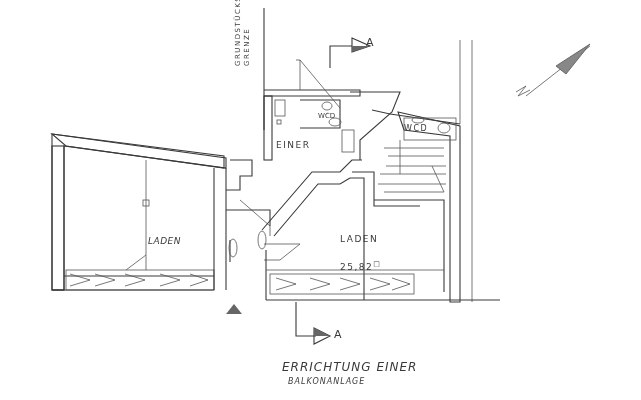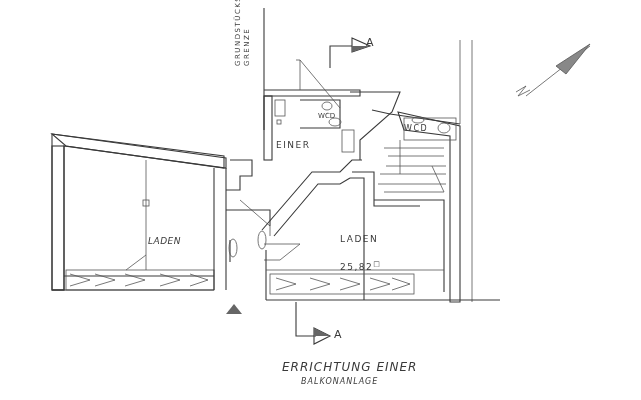--- a/index.html
+++ b/index.html
@@ -131,13 +131,13 @@
 <div class="lbl" style="left:318px;top:112px;font-size:7px;letter-spacing:0;">WCD</div>
 <div class="lbl" style="left:404px;top:124px;font-size:8px;">WCD</div>
 <div class="lbl hand" style="left:148px;top:236px;font-size:9px;letter-spacing:0.5px;">LADEN</div>
 <div class="lbl" style="left:340px;top:234px;font-size:9px;">LADEN</div>
 <div class="lbl" style="left:340px;top:260px;font-size:9px;">
   <span>25,82</span><sup style="font-size:7px;">□</sup>
 </div>
 <div class="lbl" style="left:366px;top:36px;font-size:11px;">A</div>
 <div class="lbl" style="left:334px;top:328px;font-size:11px;">A</div>
 <div class="lbl hand" style="left:282px;top:360px;font-size:12px;letter-spacing:1px;text-align:right;">ERRICHTUNG EINER</div>
-<div class="lbl hand" style="left:301px;top:377px;font-size:8px;letter-spacing:1px;">BALKONANLAGE</div>
+<div class="lbl hand" style="left:288px;top:377px;font-size:8px;letter-spacing:1px;">BALKONANLAGE</div>
 
 </body></html>

